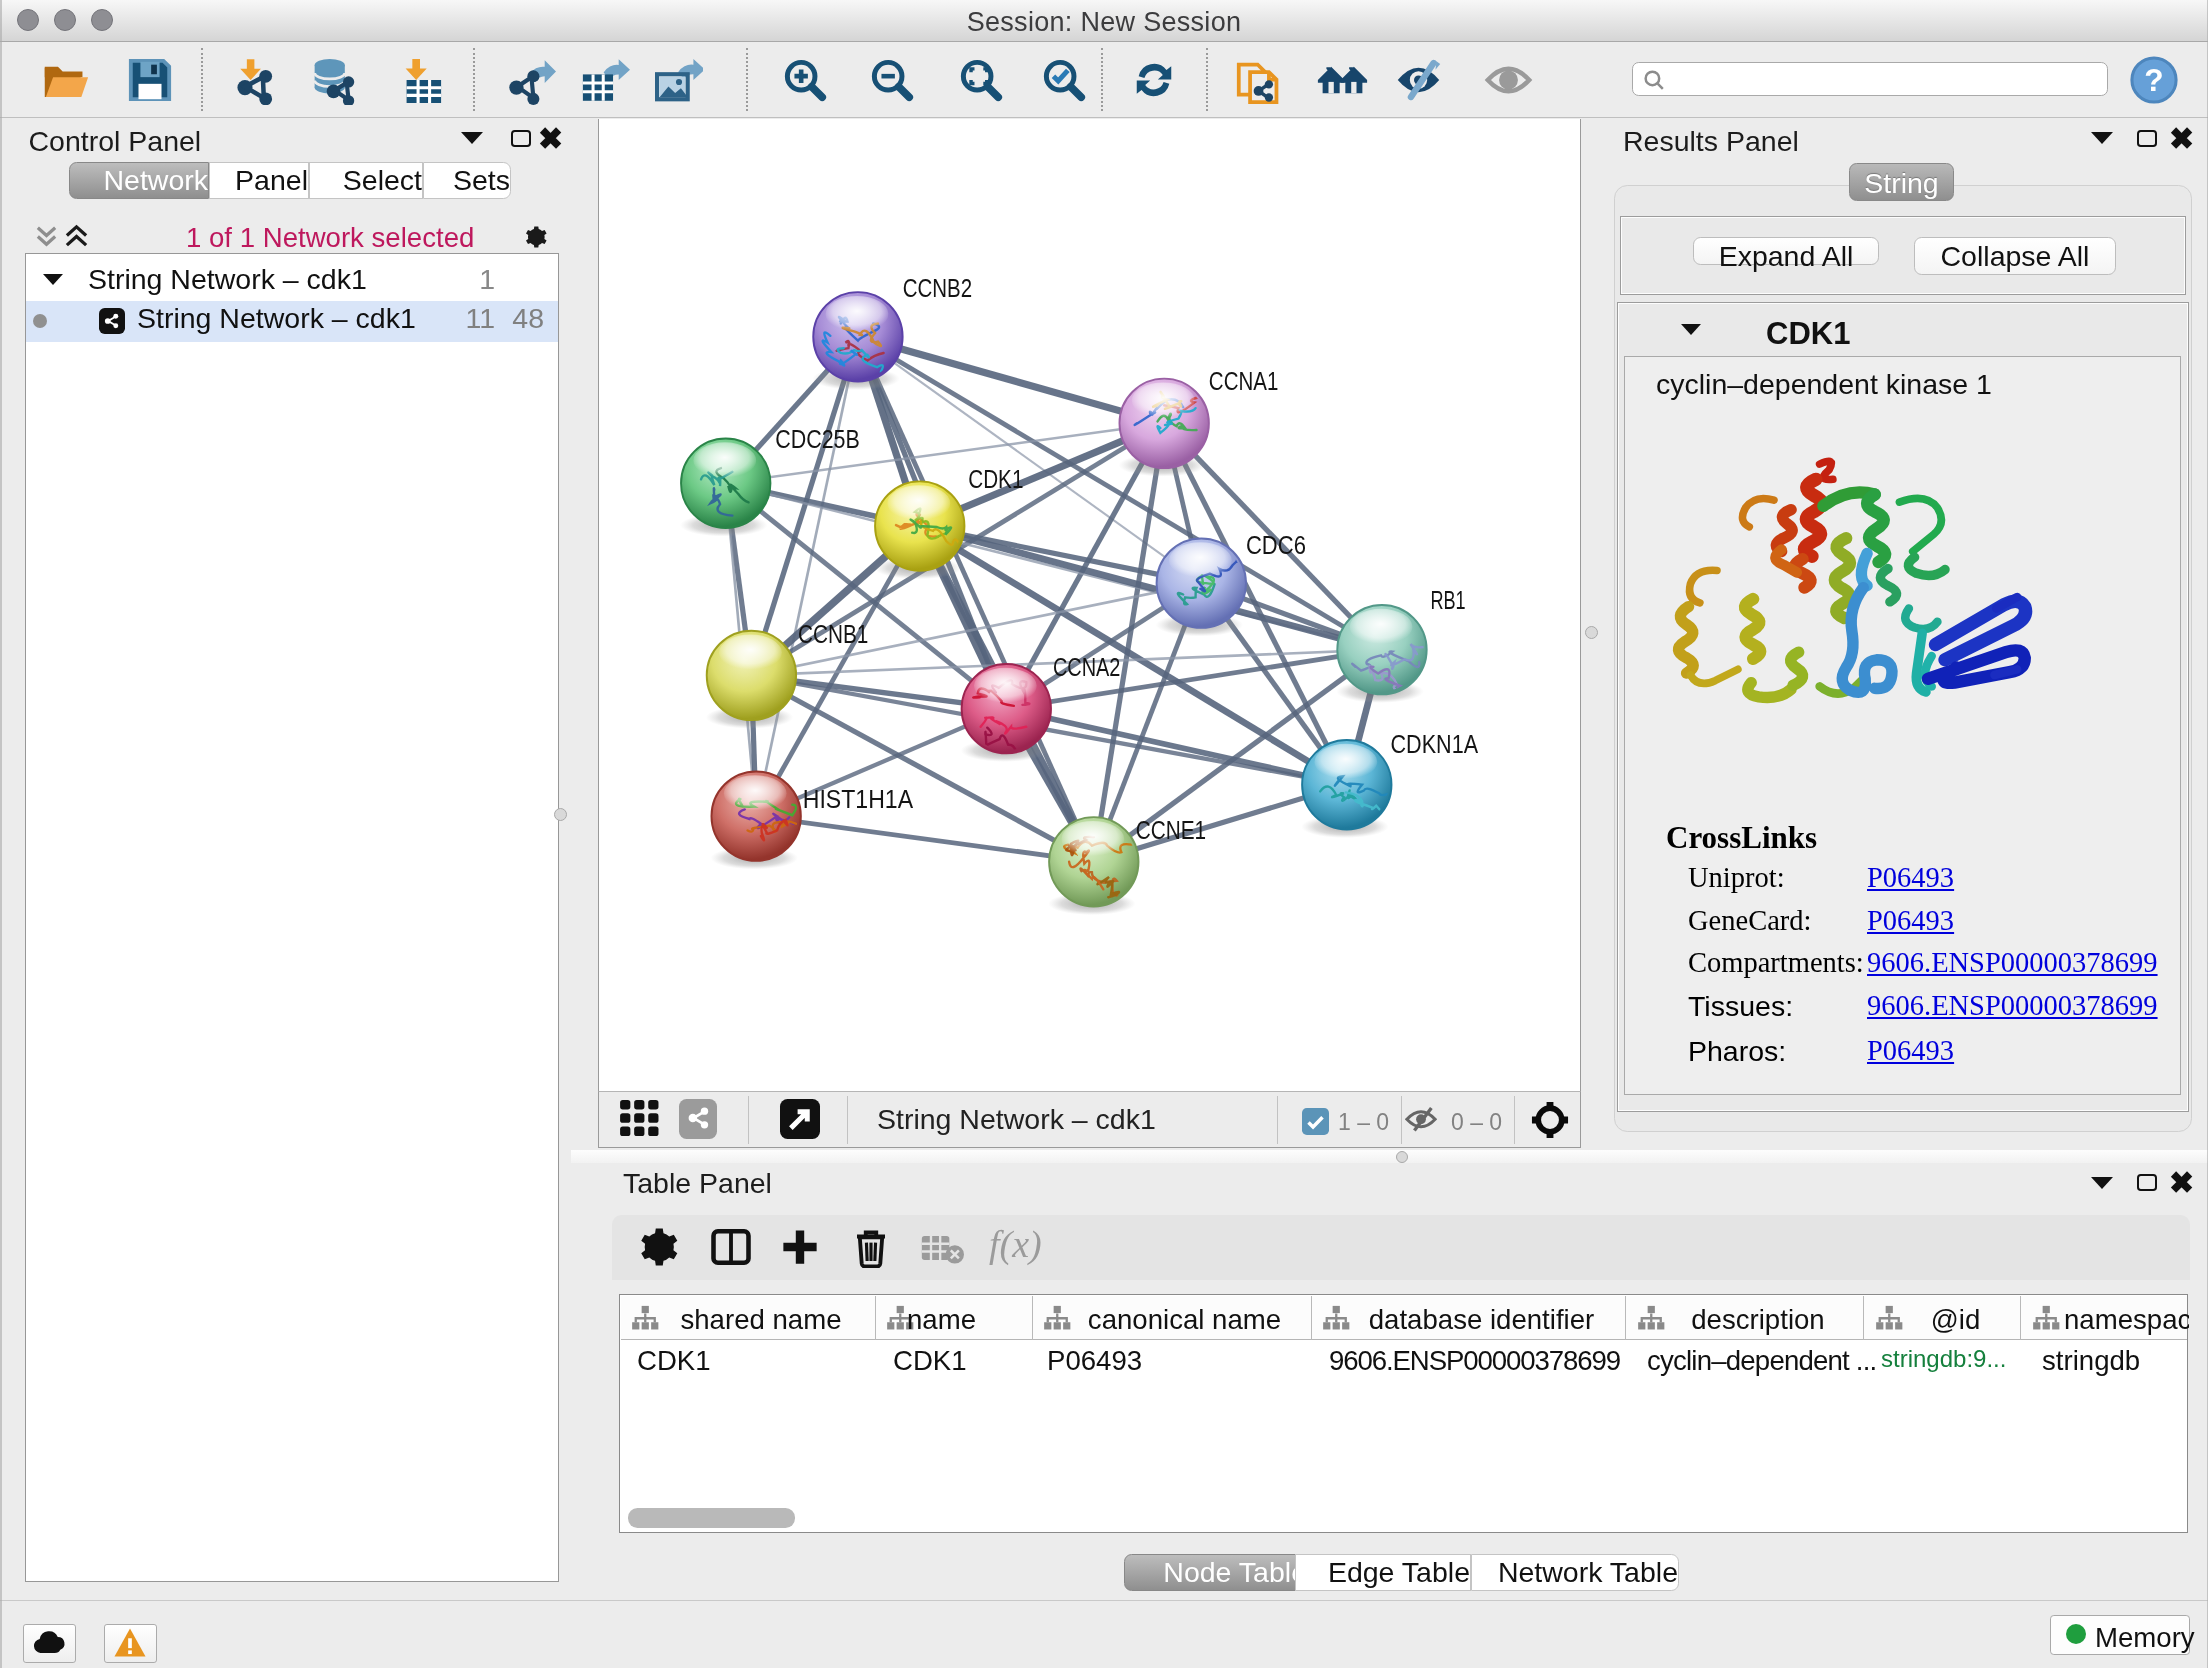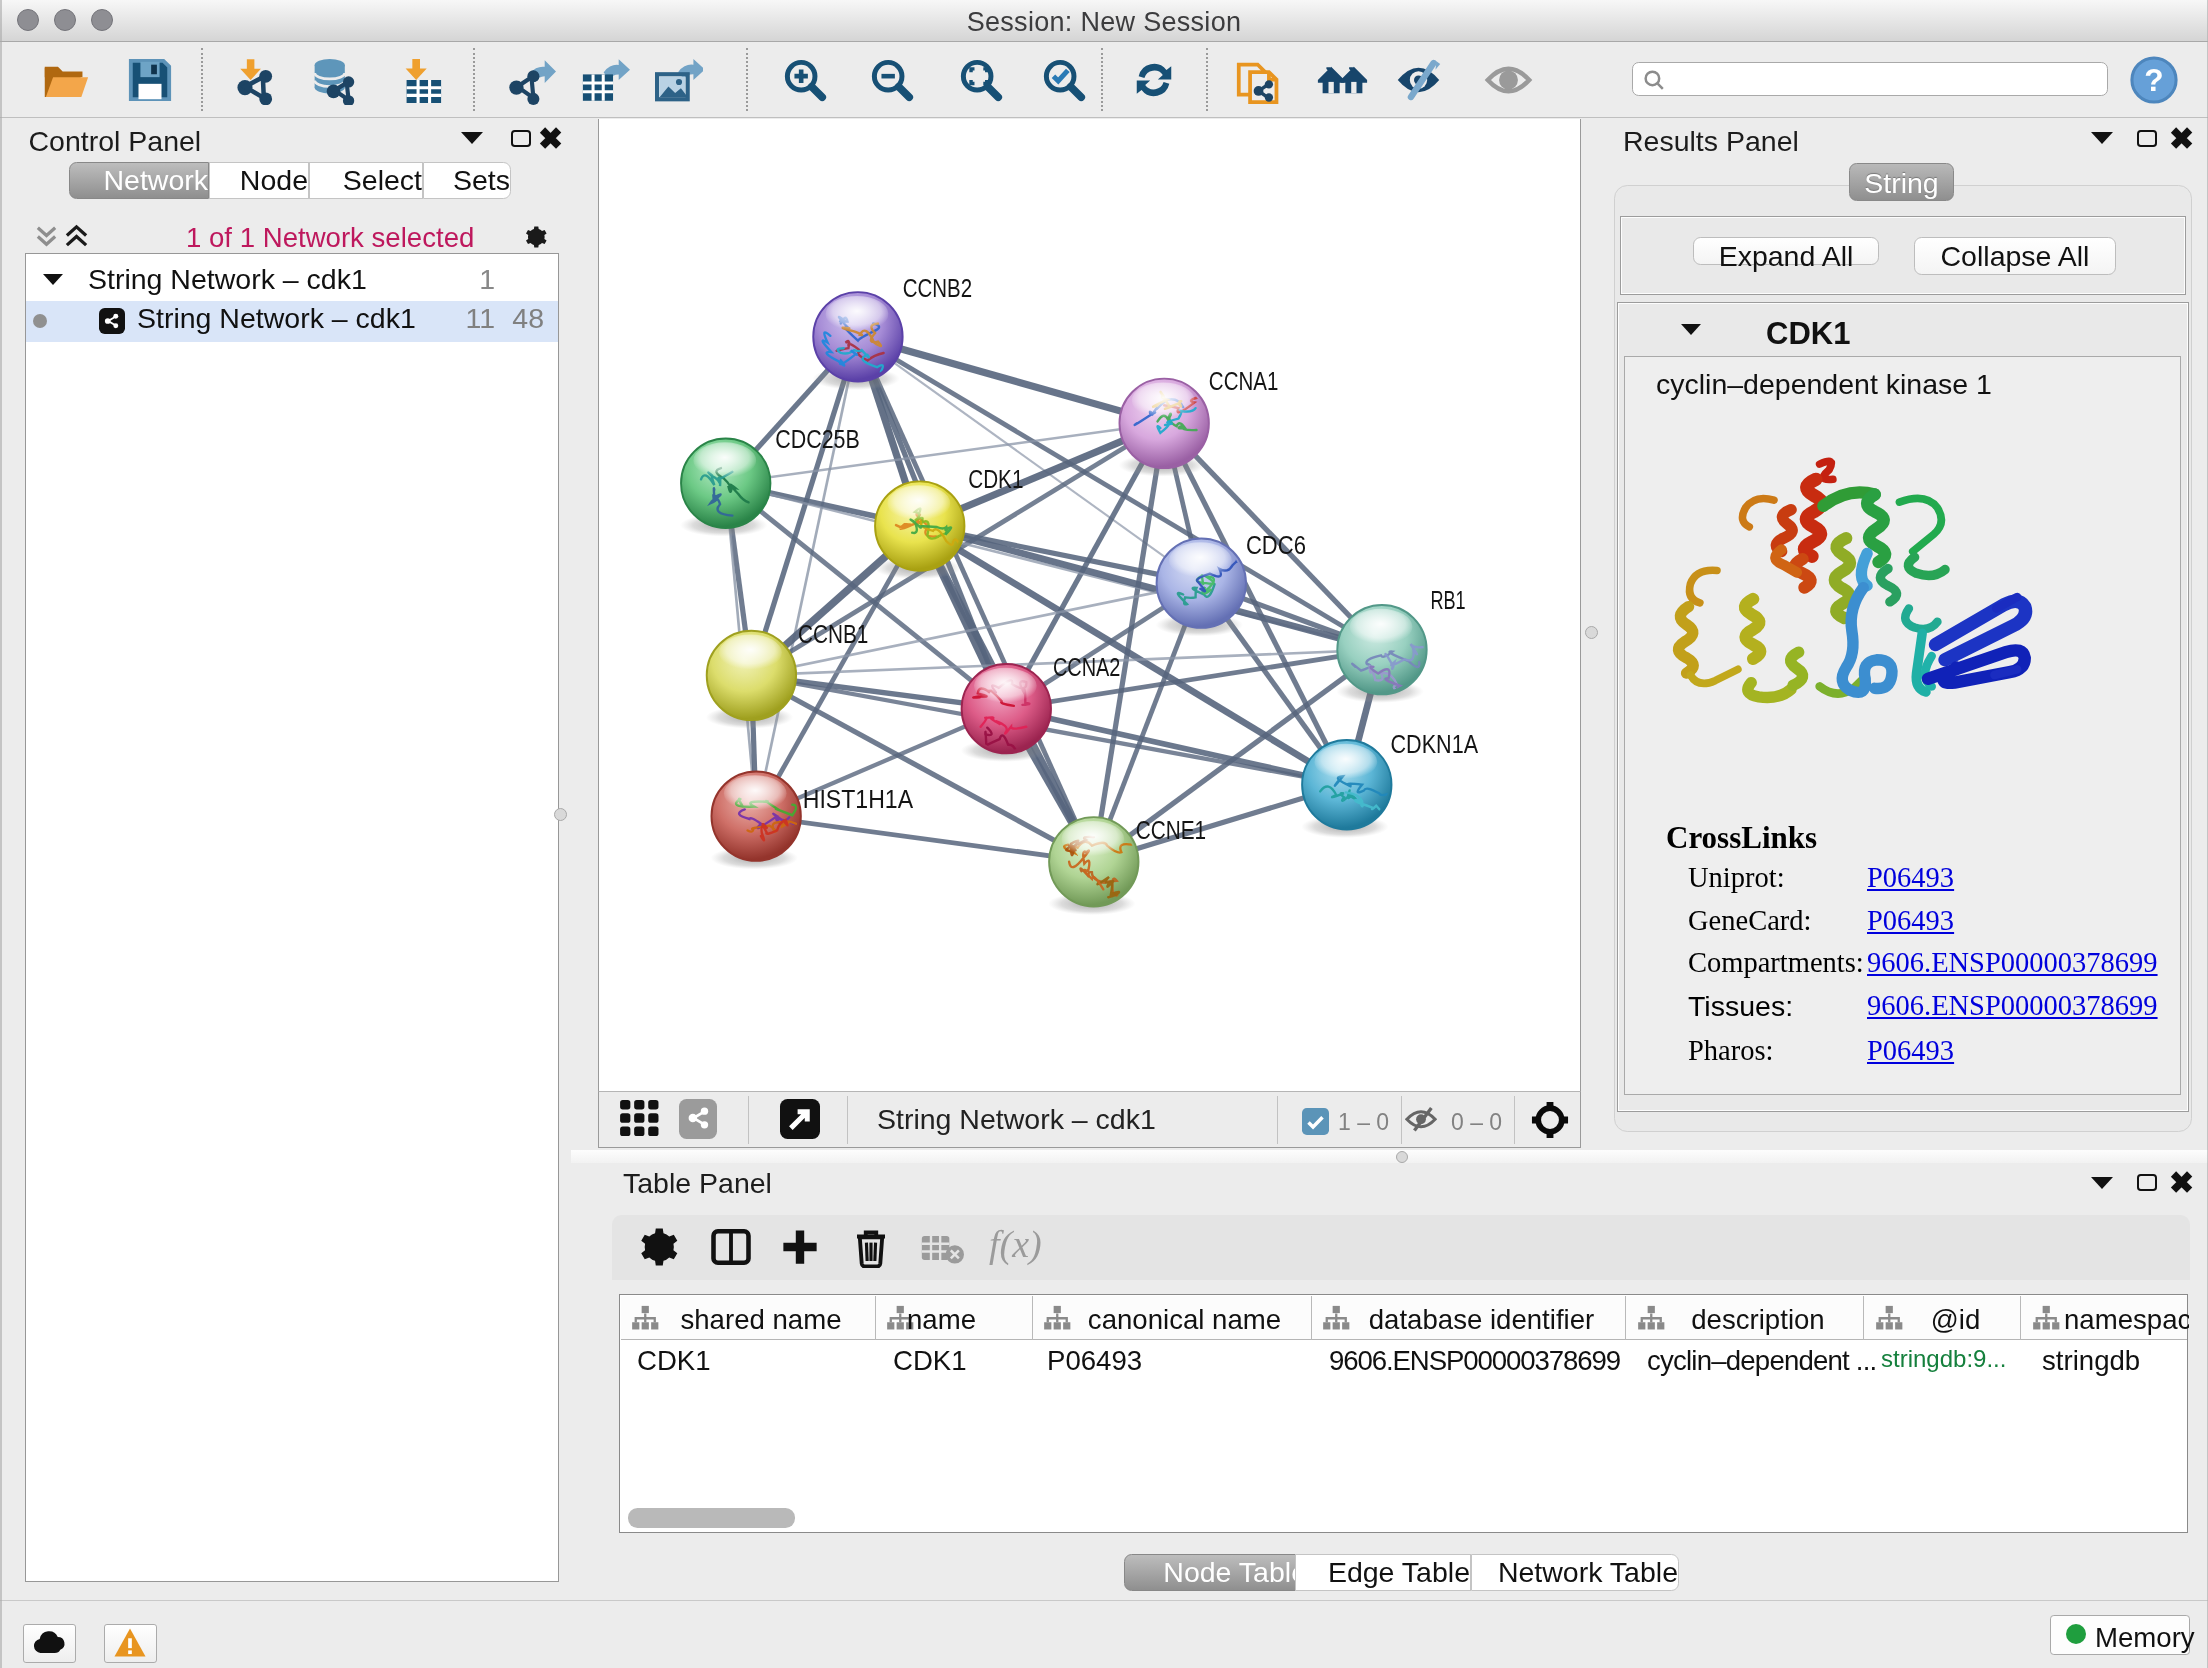--- a/index.html
+++ b/index.html
@@ -197,21 +197,21 @@
 <svg class="ab" style="left:1642px;top:68px" width="25" height="25" viewBox="0 0 24 24">
     <circle cx="10" cy="10" r="6.5" fill="none" stroke="#8c8c8c" stroke-width="2.4"></circle>
     <line x1="15" y1="15" x2="20" y2="20" stroke="#8c8c8c" stroke-width="2.4"></line>
   </svg>
 
 <div class="ab panel-title" style="left:28.5px;top:125px">Control Panel</div>
 <div class="ab tri" style="left:461px;top:132px"></div>
 <div class="ab maxbox" style="left:511px;top:130px"></div>
 <div class="ab xclose" style="left:538px;top:129px">✖</div>
 <div class="ab tab tabsel" style="left:69px;top:162px;width:140px;border-radius:7.6px 0 0 7.6px">Network</div>
-<div class="ab tab" style="left:209px;top:162px;width:100px">Node</div>
+<div class="ab tab" style="left:209px;top:162px;width:100px">Panel</div>
 <div class="ab tab" style="left:309px;top:162px;width:114px">Select</div>
 <div class="ab tab" style="left:423px;top:162px;width:88px;border-radius:0 7.6px 7.6px 0">Sets</div>
 
 <svg class="ab" style="left:34px;top:224px" width="25" height="25" viewBox="0 0 13 13">
     <g fill="none" stroke="#8e8e8e" stroke-width="1.7">
       <path d="M2 2 l4.5 4 L11 2"></path>
       <path d="M2 6.5 l4.5 4 L11 6.5"></path>
     </g>
   </svg>
 <svg class="ab" style="left:63px;top:224px" width="27" height="25" viewBox="0 0 14 13">
@@ -614,21 +614,21 @@
   </svg>
 <div class="ab" style="left:1666px;top:820px;font-size:31px;font-weight:bold;color:#000;font-family:'Liberation Serif',serif">CrossLinks</div>
 <div class="ab" style="left:1688px;top:862px;font-size:28.5px;color:#000;font-family:'Liberation Serif',serif">Uniprot:</div>
 <a class="ab lnk" style="left:1867px;top:862px;font-size:28.5px;font-family:'Liberation Serif',serif">P06493</a>
 <div class="ab" style="left:1688px;top:905px;font-size:28.5px;color:#000;font-family:'Liberation Serif',serif">GeneCard:</div>
 <a class="ab lnk" style="left:1867px;top:905px;font-size:28.5px;font-family:'Liberation Serif',serif">P06493</a>
 <div class="ab" style="left:1688px;top:947px;font-size:28.5px;color:#000;font-family:'Liberation Serif',serif">Compartments:</div>
 <a class="ab lnk" style="left:1867px;top:947px;font-size:28.5px;font-family:'Liberation Serif',serif">9606.ENSP00000378699</a>
 <div class="ab" style="left:1688px;top:990px;font-size:28.5px;color:#000;font-family:Liberation Sans, sans-serif">Tissues:</div>
 <a class="ab lnk" style="left:1867px;top:990px;font-size:28.5px;font-family:'Liberation Serif',serif">9606.ENSP00000378699</a>
-<div class="ab" style="left:1688px;top:1035px;font-size:28.5px;color:#000;font-family:Liberation Serif, serif">Pharos:</div>
+<div class="ab" style="left:1688px;top:1035px;font-size:28.5px;color:#000;font-family:Liberation Sans, sans-serif">Pharos:</div>
 <a class="ab lnk" style="left:1867px;top:1035px;font-size:28.5px;font-family:'Liberation Serif',serif">P06493</a>
 
 <div class="ab" style="left:1585px;top:626px;width:13.3px;height:13.3px;border-radius:50%;background:#d9d9d9;border:1px solid #a9a9a9"></div>
 
 <div class="ab panel-title" style="left:623px;top:1167px">Table Panel</div>
 <div class="ab tri" style="left:2091px;top:1177px"></div>
 <div class="ab maxbox" style="left:2137px;top:1174px"></div>
 <div class="ab xclose" style="left:2169px;top:1173px">✖</div>
 <div class="ab" style="left:612px;top:1215px;width:1578px;height:65px;background:#e4e4e4;border-radius:9.5px 9.5px 0 0"></div>
 <svg class="ab" style="left:636px;top:1226px" width="42" height="42" viewBox="0 0 24 24">

